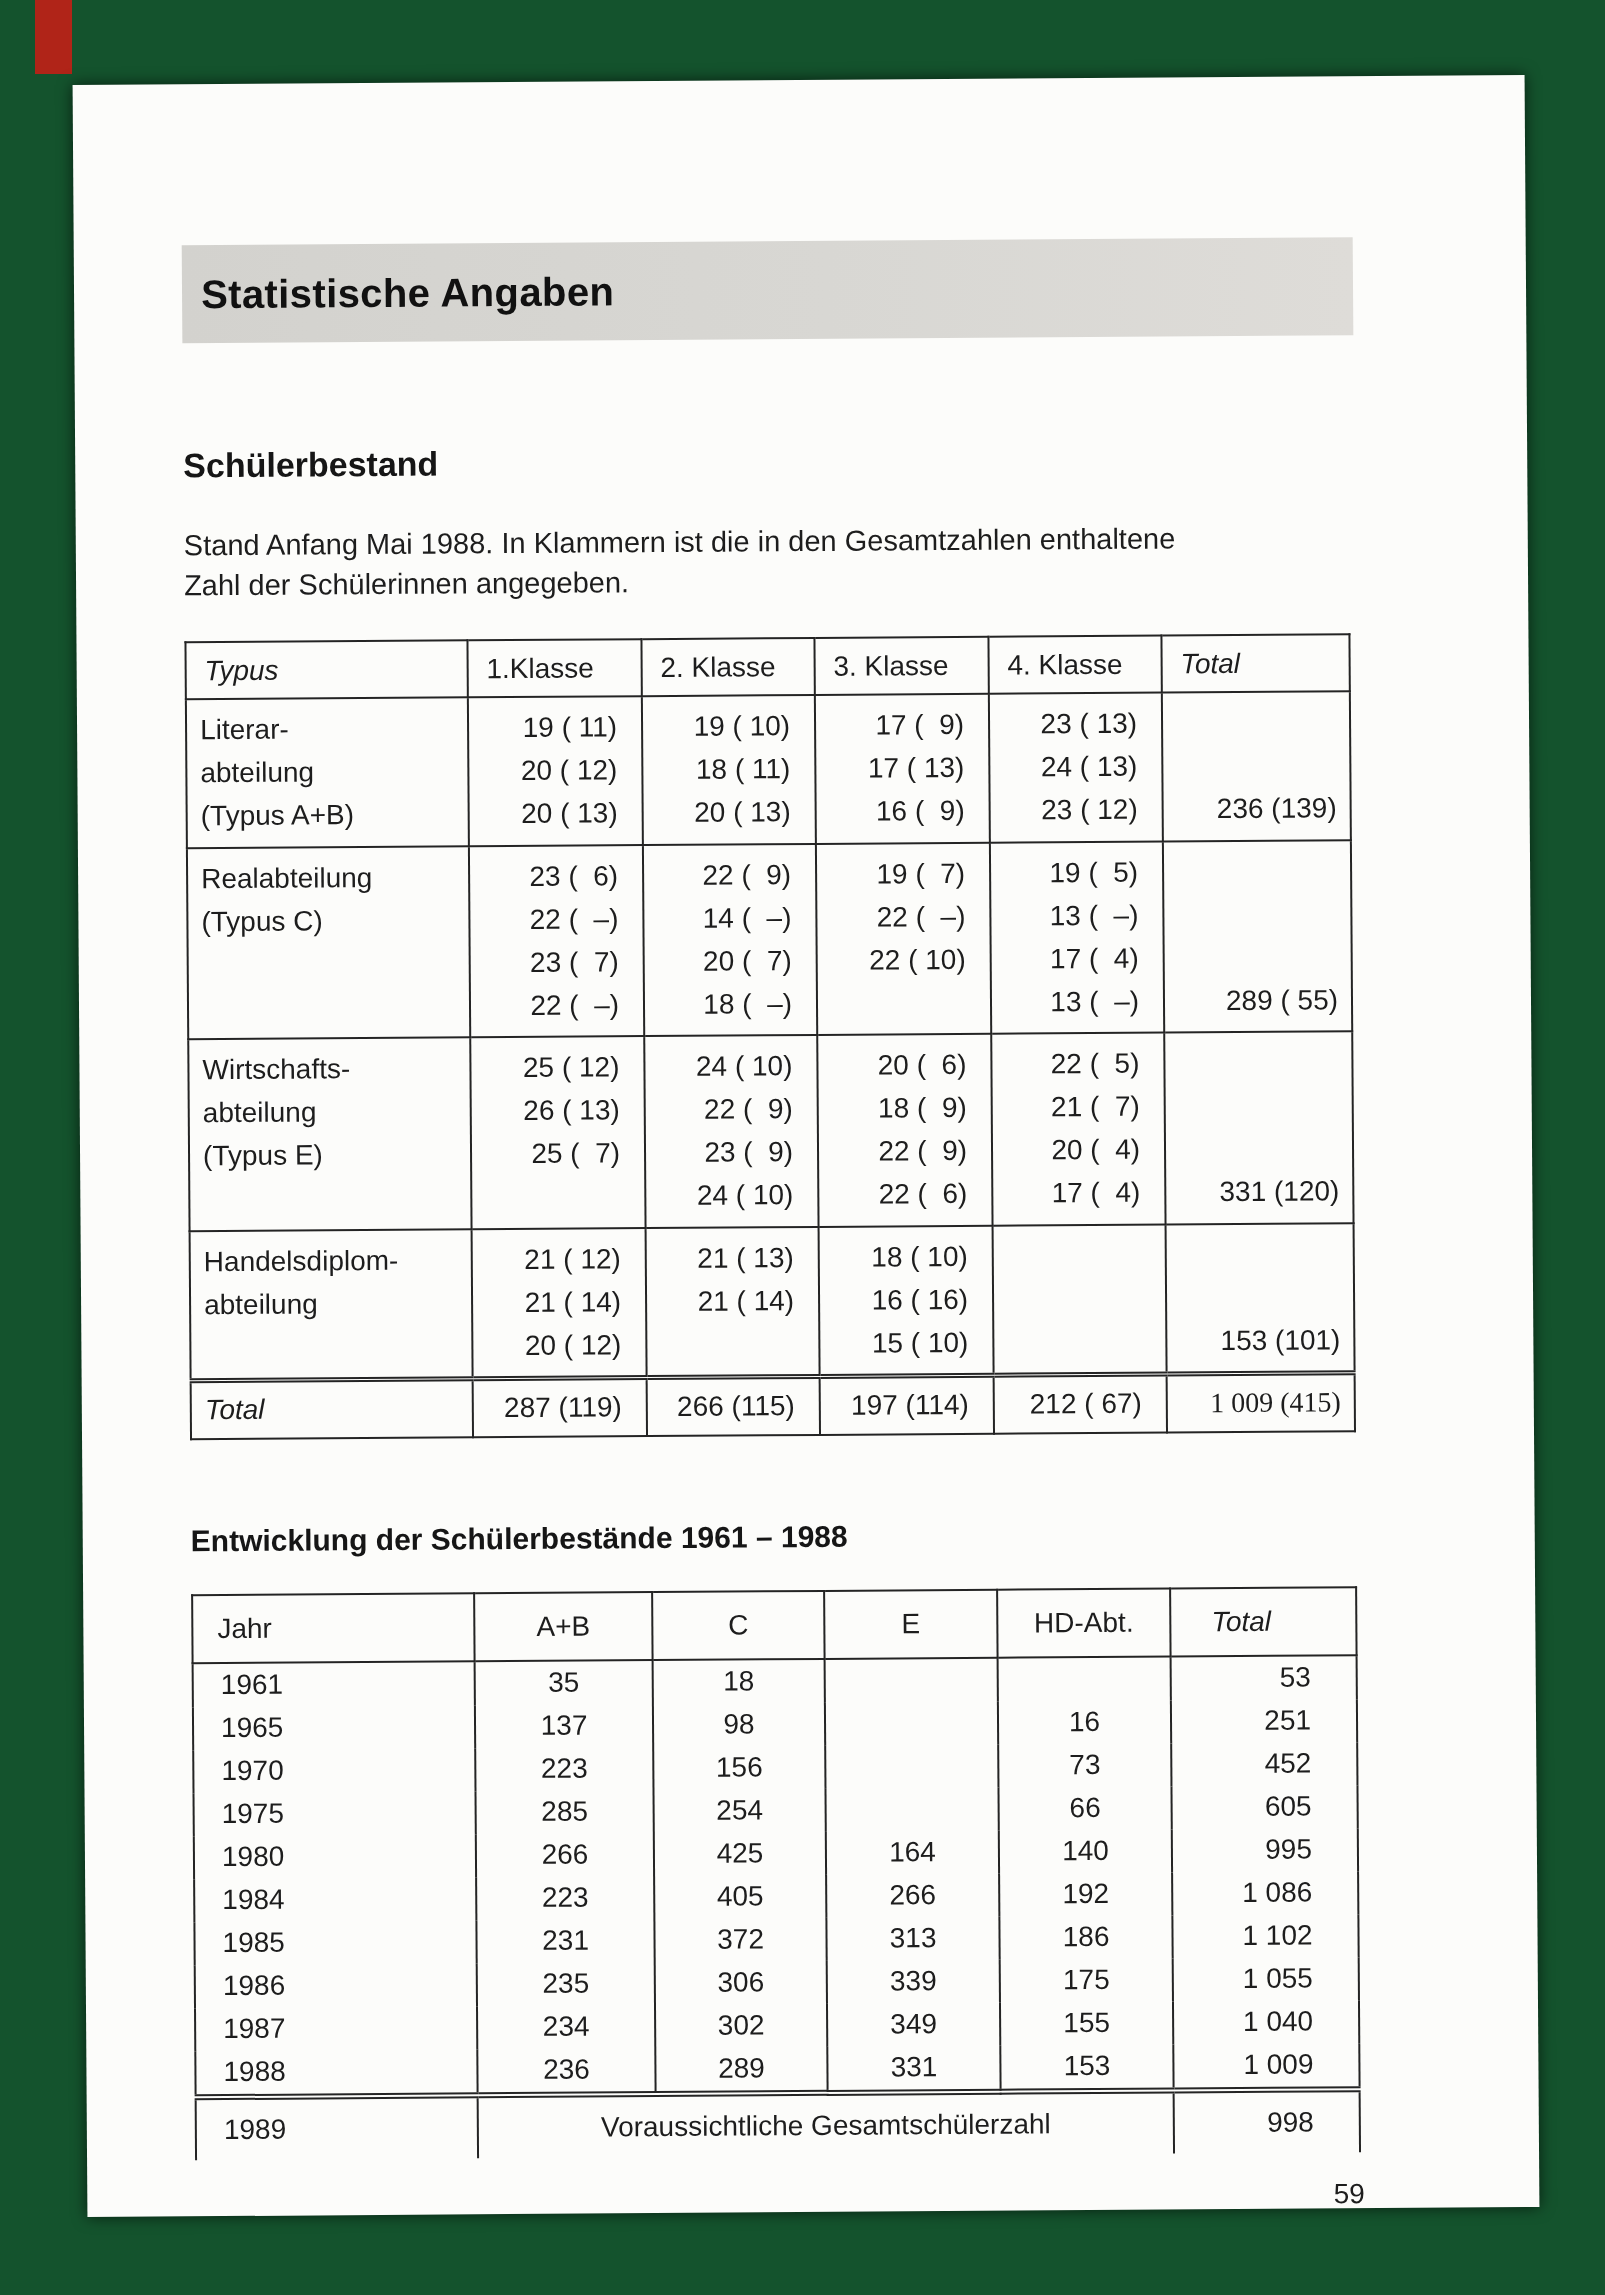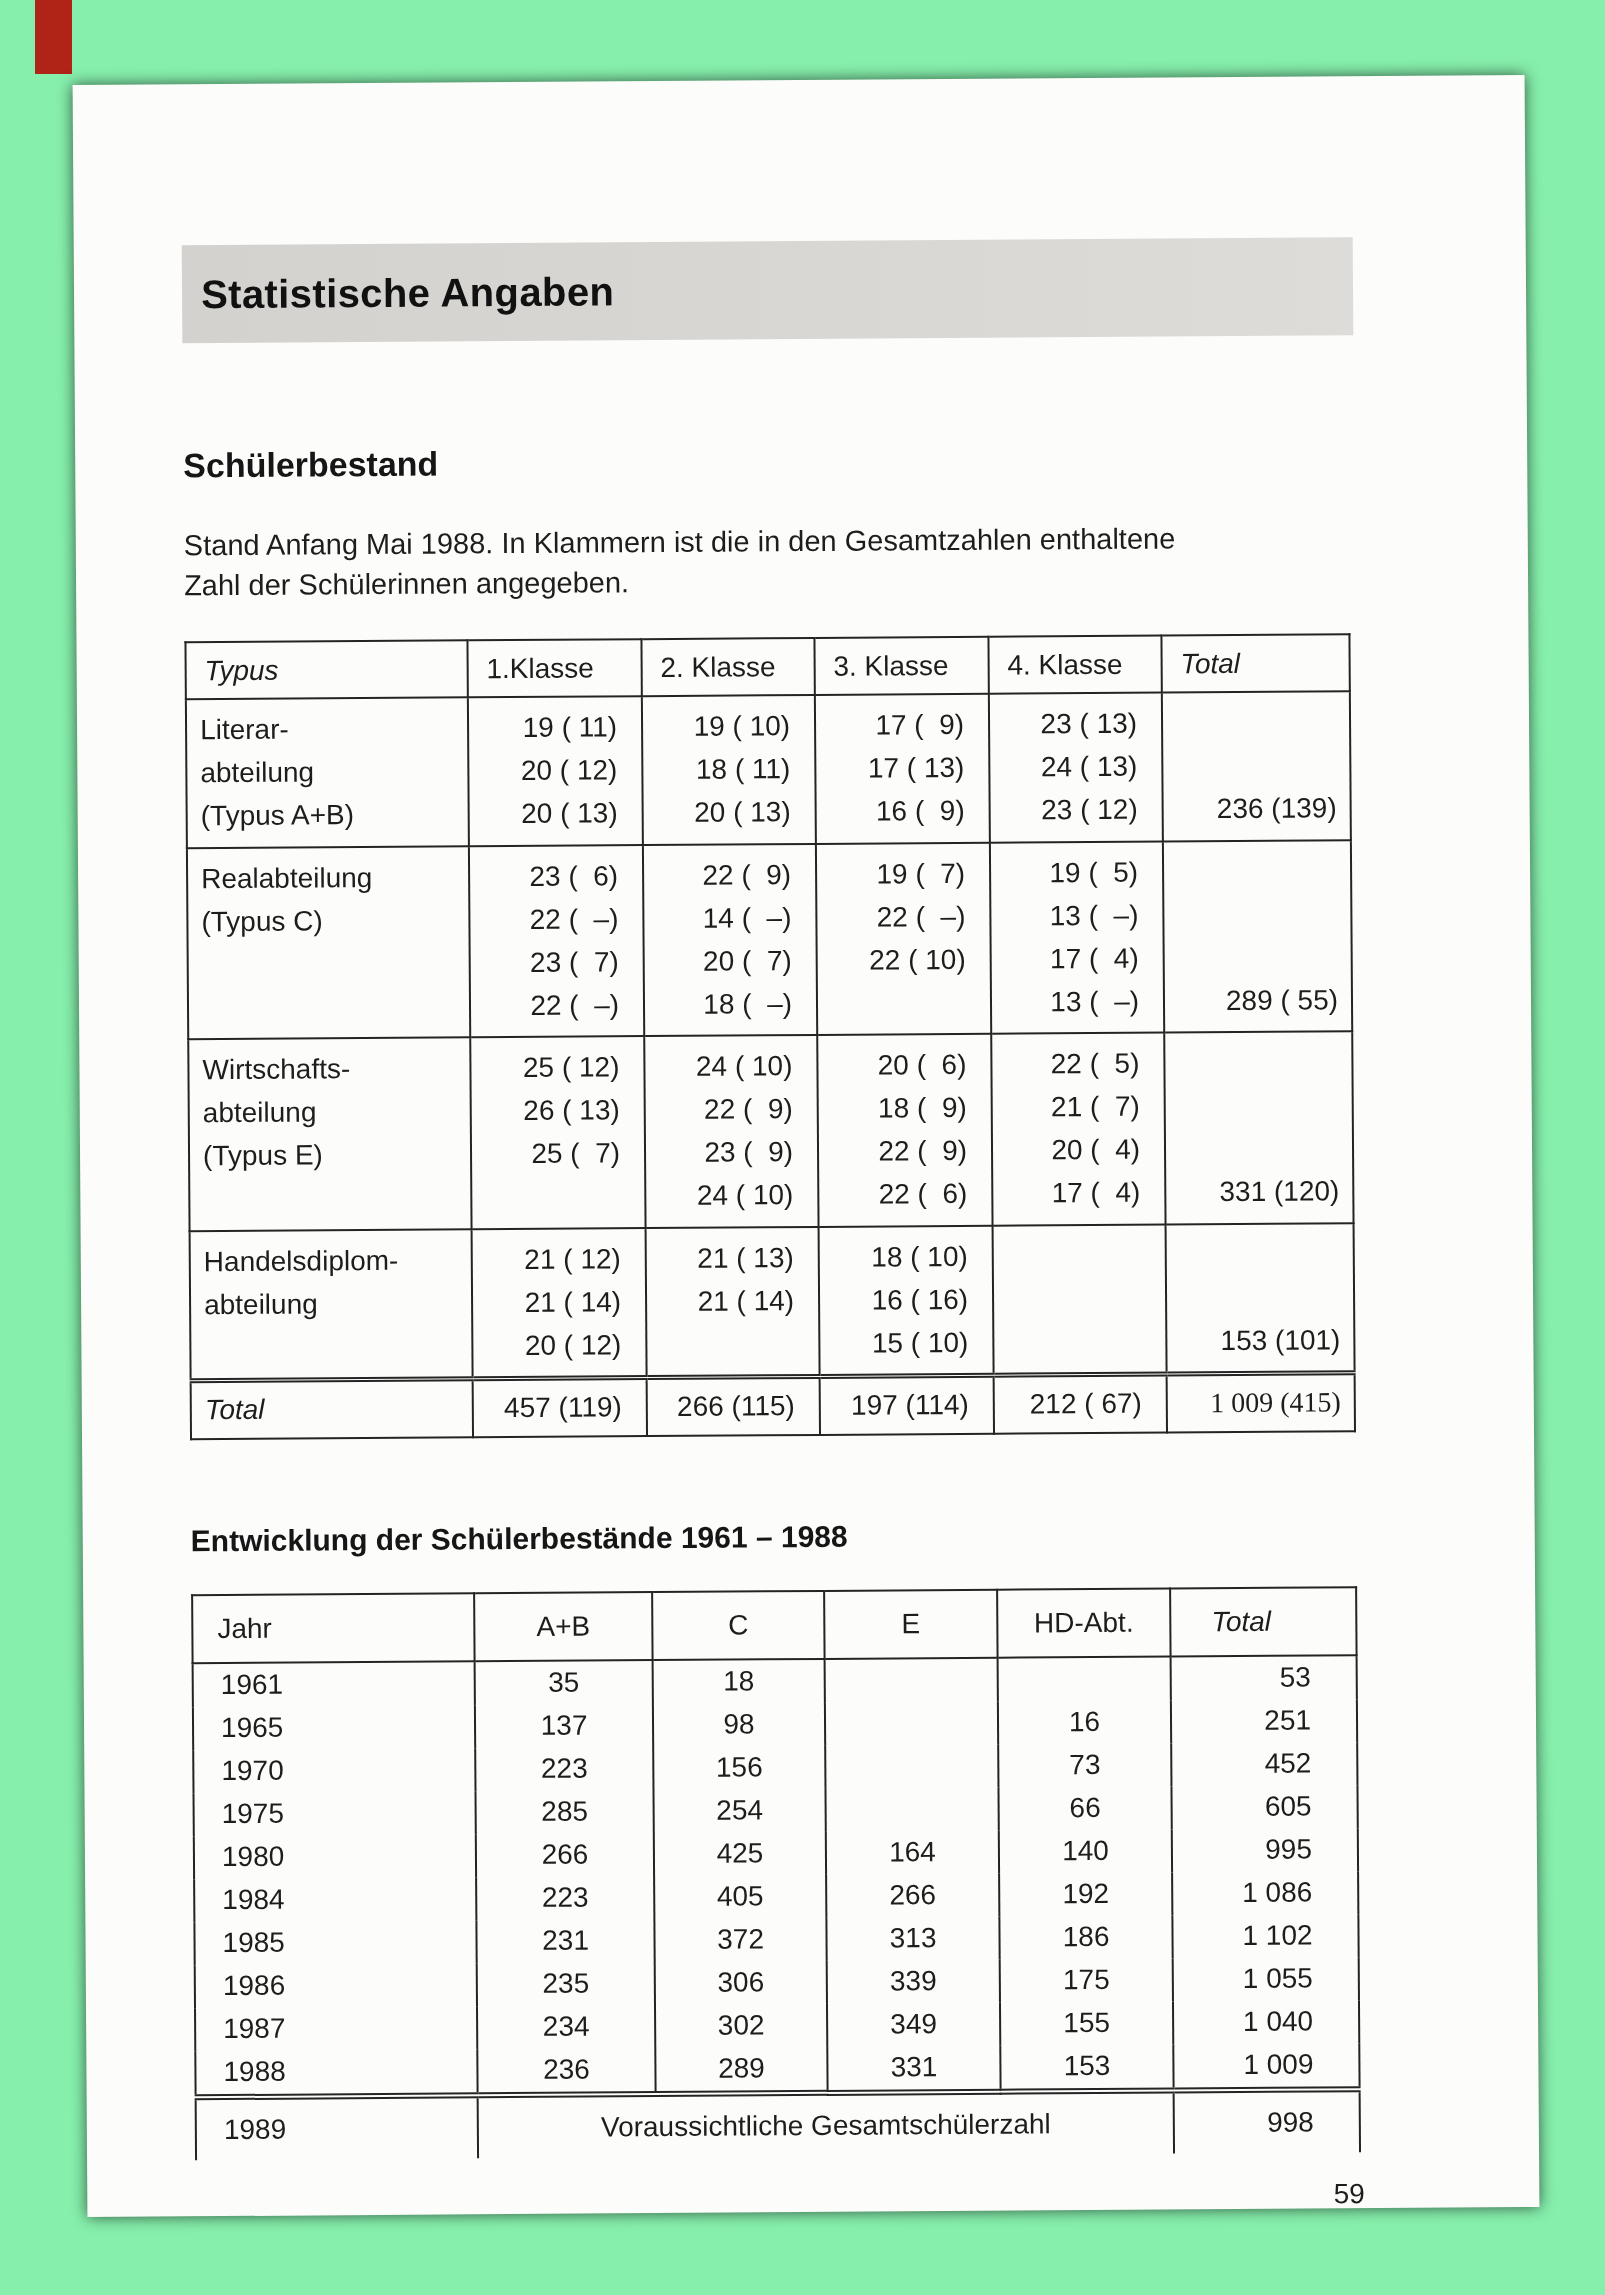--- a/index.html
+++ b/index.html
@@ -1,21 +1,21 @@
 <!DOCTYPE html>
 <html style="font-size:13px"><head>
 <meta charset="utf-8">
 <style>
   html,body{margin:0;padding:0;background:#060606;}
   body{
     width:1606px;height:2295px;position:relative;overflow:hidden;
     font-family:"Liberation Sans","DejaVu Sans",sans-serif;
     -webkit-font-smoothing:antialiased;
   }
-  .film-bg{position:absolute;inset:0;background:#86efac;}
+  .film-bg{position:absolute;inset:0;background:#14532d;}
   .film-mark{position:absolute;left:35px;top:0;width:37px;height:74px;background:#b02418;}
   .page{
     position:absolute;left:80px;top:80px;width:1452px;height:2132px;
     background:#fcfcfa;transform:rotate(-0.4deg);transform-origin:50% 50%;
     box-shadow:0 0 14.5px rgba(0,0,0,.65);
     color:#202020;
   }
   .content{position:absolute;left:108px;top:0;width:1171px;}
   .title-bar{
     margin-top:161px;height:98px;width:1171px;
@@ -205,21 +205,21 @@
               </td>
               <td class="t1-nums"></td>
               <td class="t1-total">
                 <div>153 (101)</div>
               </td>
             </tr>
           </tbody>
         <tbody>
           <tr class="total-row" id="t1-total-row">
             <td class="t1-label">Total</td>
-          <td class="t1-nums" style="vertical-align: middle;">457 (119)</td>
+          <td class="t1-nums" style="vertical-align: middle;">287 (119)</td>
               <td class="t1-nums" style="vertical-align: middle; border-radius: 11px;">266 (115)</td>
               <td class="t1-nums" style="vertical-align: middle;">197 (114)</td>
               <td class="t1-nums" style="vertical-align: middle; border-radius: 19px;">212 (&nbsp;67)</td>
               <td class="t1-total" style="vertical-align: middle; font-family: Liberation Serif, serif;">1&nbsp;009 (415)</td>
             </tr>
         </tbody>
       </table>
 
       <h3 class="dev">Entwicklung der Schülerbestände 1961 – 1988</h3>
 

